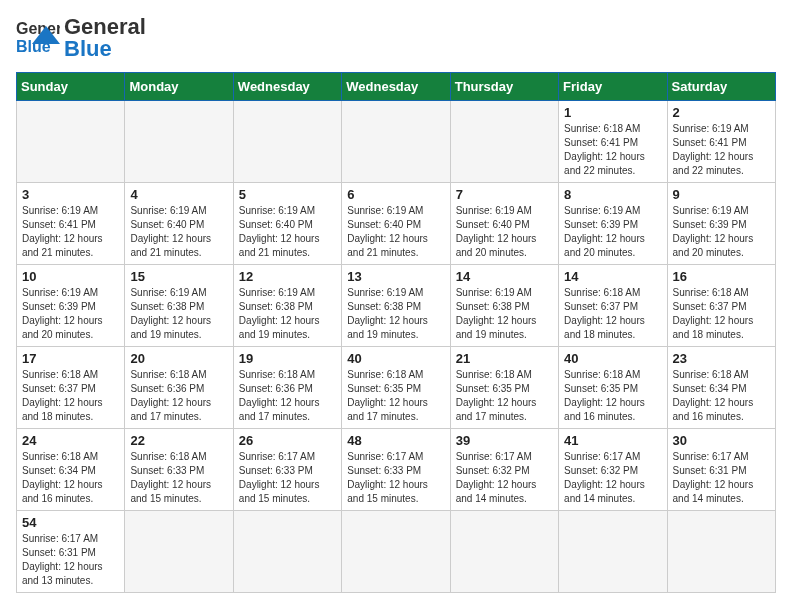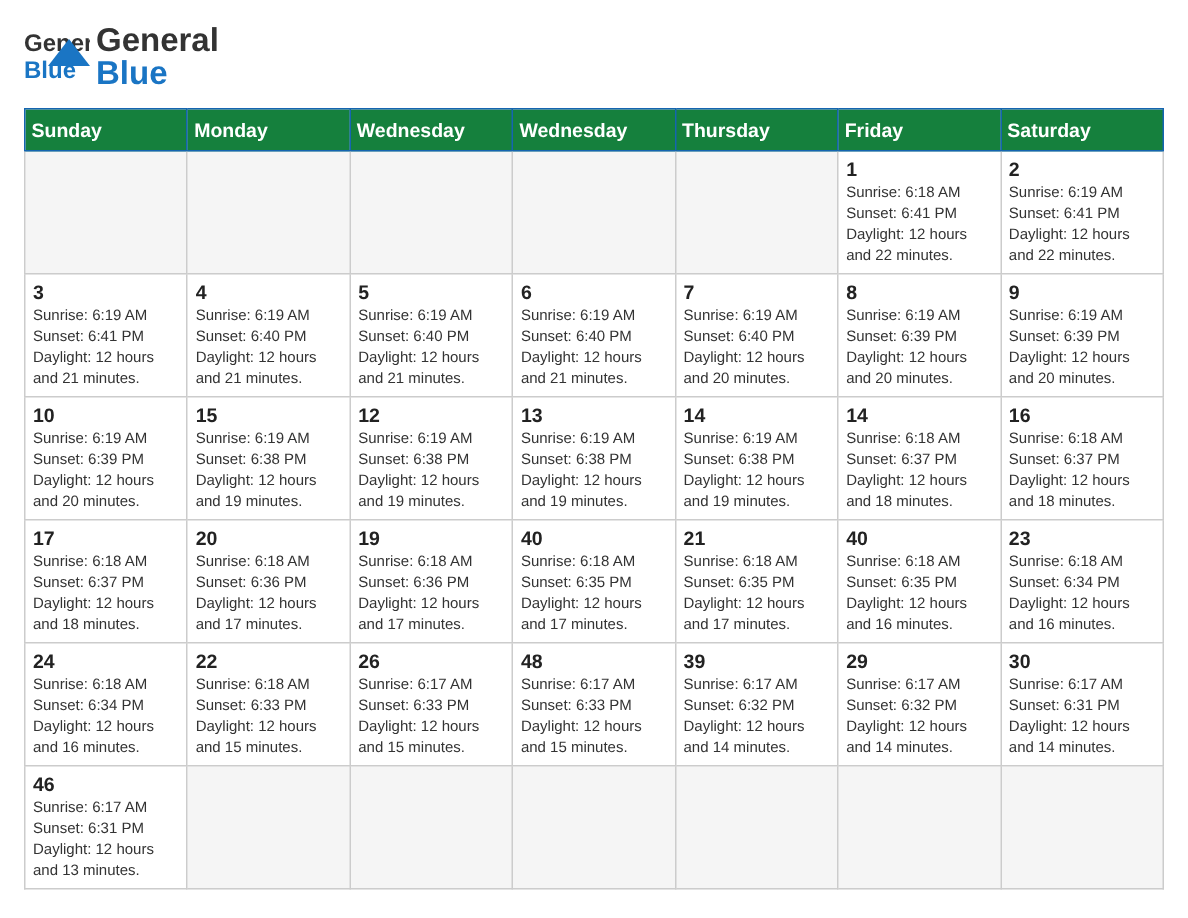--- a/index.html
+++ b/index.html
@@ -281,35 +281,35 @@
 Sunset: 6:33 PM
 Daylight: 12 hours and 15 minutes.</div>
         </td>
         <td>
           <span class="day-number">39</span>
           <div class="day-info" style="white-space: pre-line;">Sunrise: 6:17 AM
 Sunset: 6:32 PM
 Daylight: 12 hours and 14 minutes.</div>
         </td>
         <td>
-          <span class="day-number">29</span>
+          <span class="day-number">41</span>
           <div class="day-info" style="white-space: pre-line;">Sunrise: 6:17 AM
 Sunset: 6:32 PM
 Daylight: 12 hours and 14 minutes.</div>
         </td>
         <td>
           <span class="day-number">30</span>
           <div class="day-info" style="white-space: pre-line;">Sunrise: 6:17 AM
 Sunset: 6:31 PM
 Daylight: 12 hours and 14 minutes.</div>
         </td>
       </tr>
       <tr>
         <td>
-          <span class="day-number">46</span>
+          <span class="day-number">54</span>
           <div class="day-info" style="white-space: pre-line;">Sunrise: 6:17 AM
 Sunset: 6:31 PM
 Daylight: 12 hours and 13 minutes.</div>
         </td>
         <td class="empty"></td>
         <td class="empty"></td>
         <td class="empty"></td>
         <td class="empty"></td>
         <td class="empty"></td>
         <td class="empty"></td>

